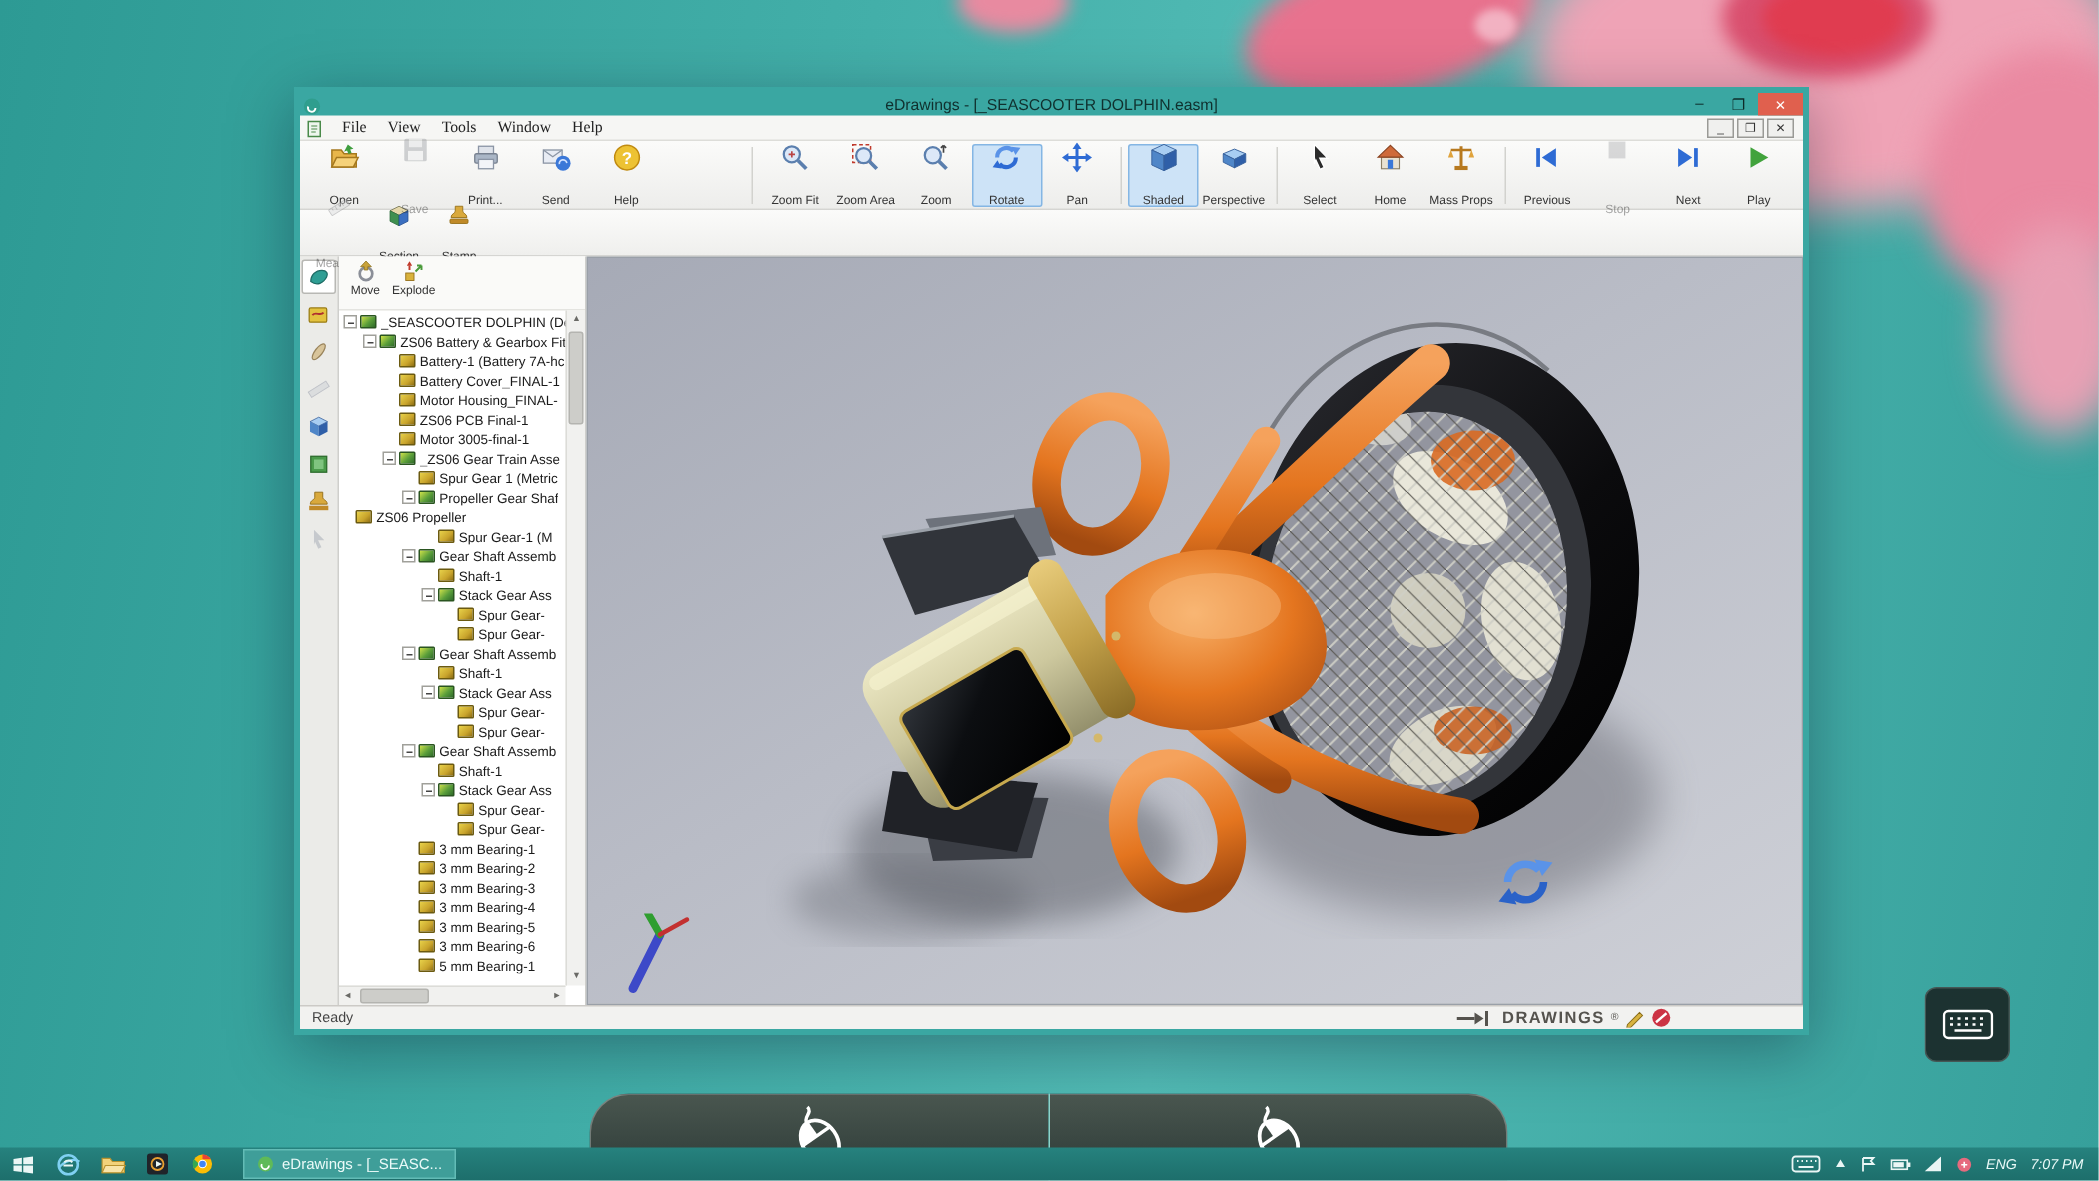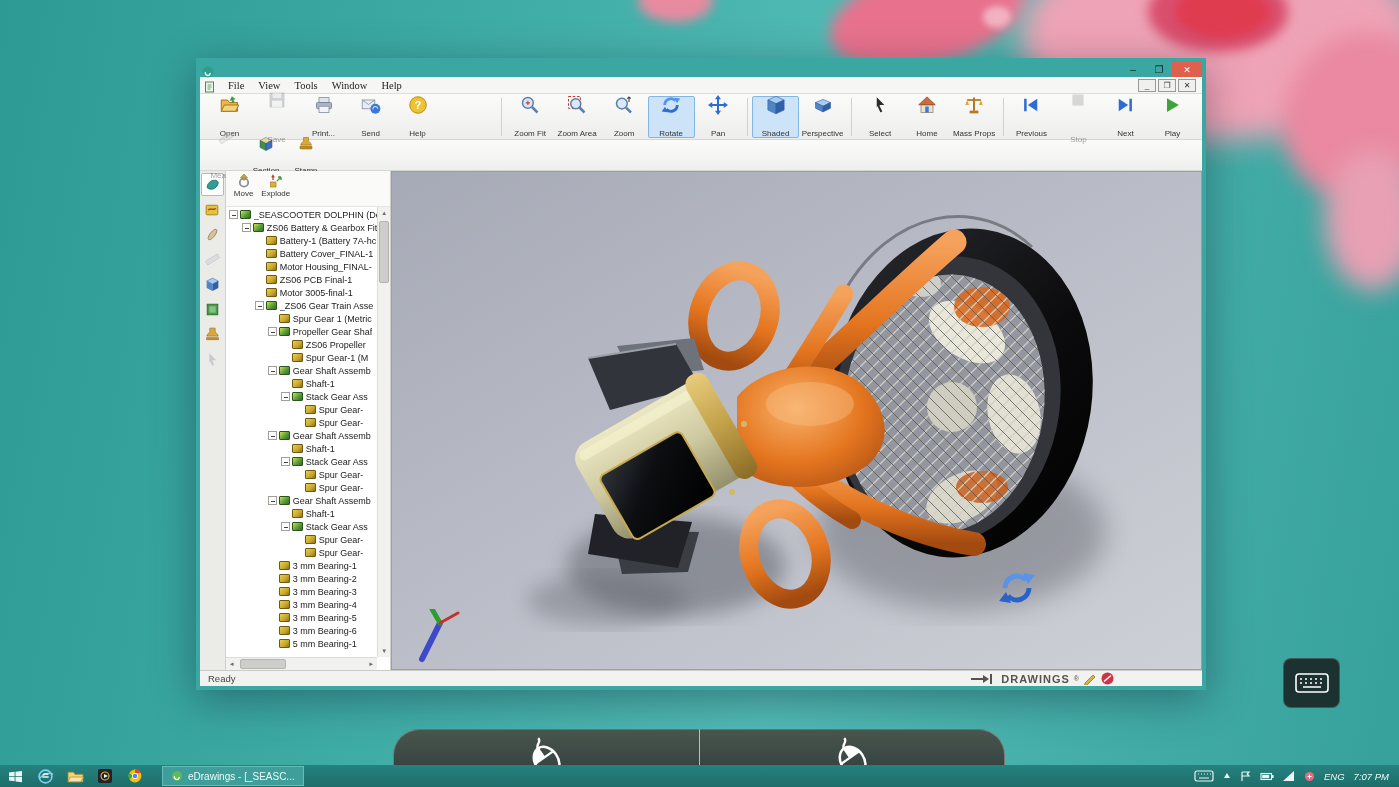--- a/index.html
+++ b/index.html
@@ -124,20 +124,21 @@
 
 <div class="win">
 
   <div class="titlebar">
     <span class="appicon">
       <svg width="12" height="12" viewBox="0 0 12 12">
           <circle cx="6" cy="6" r="5.4" fill="#2f9e8e"></circle>
           <path d="M3.5 6a2.5 2.5 0 104.8 1" stroke="#fff" stroke-width="1.3" fill="none"></path>
         </svg>
     </span>
+    <span class="title-text">eDrawings - [_SEASCOOTER DOLPHIN.easm]</span>
     <span class="cap-btns">
       <span class="cap">–</span>
       <span class="cap">❐</span>
       <span class="cap close">✕</span>
     </span>
   </div>
 
   <div class="menubar">
     <span class="docicon">
       <svg width="12" height="12" viewBox="0 0 12 12">
@@ -517,21 +518,21 @@
           <div class="trow" style="padding-left: 42px;">
             <span class="exp hid"></span>
             <span class="ticon ti-part"></span>
             <span class="tlabel">Spur Gear 1 (Metric</span>
           </div>
           <div class="trow" style="padding-left: 42px;">
             <span class="exp"></span>
             <span class="ticon ti-asm"></span>
             <span class="tlabel">Propeller Gear Shaf</span>
           </div>
-          <div class="trow" style="padding-left: 55px;">
+          <div class="trow" style="">
             <span class="exp hid"></span>
             <span class="ticon ti-part"></span>
             <span class="tlabel">ZS06 Propeller</span>
           </div>
           <div class="trow" style="padding-left: 55px;">
             <span class="exp hid"></span>
             <span class="ticon ti-part"></span>
             <span class="tlabel">Spur Gear-1 (M</span>
           </div>
           <div class="trow" style="padding-left: 42px;">

